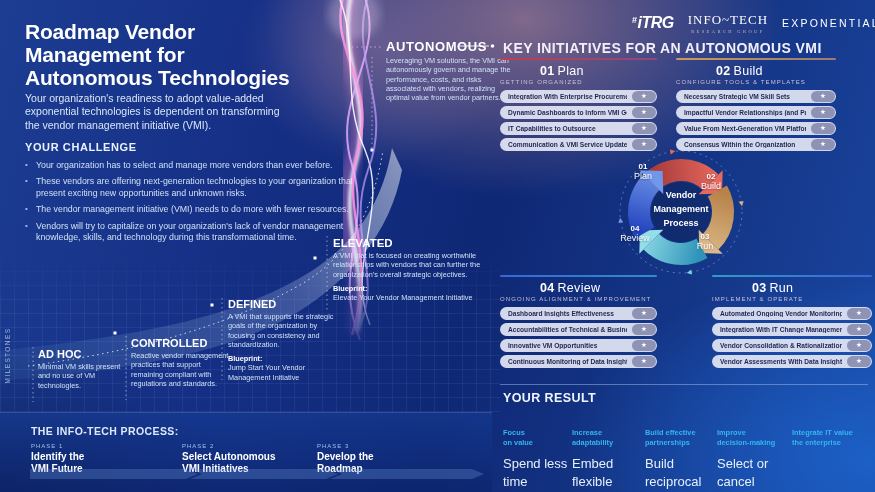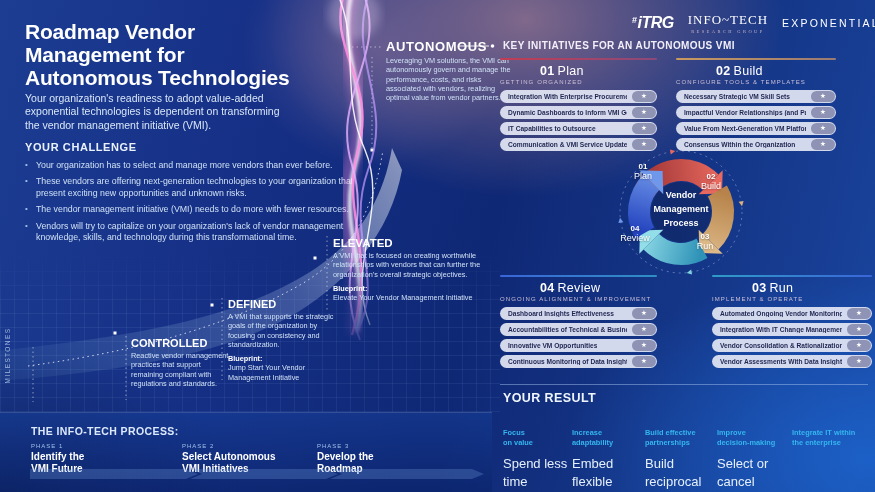--- a/index.html
+++ b/index.html
@@ -51,21 +51,21 @@
   .phase-1{left:31px;} .phase-2{left:182px;} .phase-3{left:317px;}
   
   .brand{left:632px;top:12px;height:22px;display:flex;align-items:center;gap:14px;z-index:4;}
   .itrg{font-weight:bold;font-size:16px;font-style:italic;letter-spacing:-0.5px;display:flex;align-items:flex-start;}
   .itrg .mark{font-size:9px;margin-top:1px;margin-right:1px;font-style:normal;}
   .infotech{text-align:center;font-family:"Liberation Serif",serif;}
   .infotech .name{font-size:13px;letter-spacing:1px;}
   .infotech .sub{font-size:4.5px;letter-spacing:2.4px;color:#c4b2c6;margin-top:1px;}
   .expo{display:flex;align-items:flex-start;font-size:10.5px;letter-spacing:2.2px;font-weight:400;}
   
-  .ki-h{left:503px;top:40px;font-size:10px;font-weight:600;letter-spacing:0.4px;color:#f3eff9;z-index:3;}
+  .ki-h{left:503px;top:40px;font-size:14px;font-weight:600;letter-spacing:0.4px;color:#f3eff9;z-index:3;}
   .quad{z-index:3;}
   .quad .qline{height:2px;border-radius:1px;margin-bottom:4px;}
   .q-plan .qline{background:linear-gradient(90deg,#c23d53,#8a4a7a);}
   .q-build .qline{background:linear-gradient(90deg,#c99a5f,#9a7a72);}
   .q-review .qline{background:linear-gradient(90deg,#3a66d8,#2f8fc4);}
   .q-run .qline{background:linear-gradient(90deg,#2f9bc8,#3a66d8);}
   .qhead{font-size:12.5px;letter-spacing:0.3px;margin-left:40px;}
   .qhead b{font-weight:bold;margin-right:3px;}
   .qsub{margin-top:1px;font-size:6px;letter-spacing:1.1px;color:#cbbfd6;}
   .pills{margin-top:5px;}
@@ -175,20 +175,24 @@
   <div class="abs challenge-h">YOUR CHALLENGE</div>
   <ul class="abs bullets">
     <li>Your organization has to select and manage more vendors than ever before.</li>
     <li>These vendors are offering next-generation technologies to your organization that present exciting new opportunities and unknown risks.</li>
     <li>The vendor management initiative (VMI) needs to do more with fewer resources.</li>
     <li>Vendors will try to capitalize on your organization's lack of vendor management knowledge, skills, and technology during this transformational time.</li>
   </ul>
 
   <div class="abs milestones-axis">MILESTONES</div>
 
+  <div class="abs ms ms-adhoc">
+    <div class="ms-name">AD HOC</div>
+    <div class="ms-desc">Minimal VM skills present and no use of VM technologies.</div>
+  </div>
   <div class="abs ms ms-controlled">
     <div class="ms-name">CONTROLLED</div>
     <div class="ms-desc">Reactive vendor management practices that support remaining compliant with regulations and standards.</div>
   </div>
   <div class="abs ms ms-defined">
     <div class="ms-name">DEFINED</div>
     <div class="ms-desc">A VMI that supports the strategic goals of the organization by focusing on consistency and standardization.</div>
     <div class="ms-bp-label">Blueprint:</div>
     <div class="ms-bp">Jump Start Your Vendor Management Initiative</div>
   </div>
@@ -462,17 +466,17 @@
 strategic vendors.</div>
   </div>
   <div class="abs rcol rcol-3">
     <div class="rtitle pre">Improve
 decision-making</div>
     <div class="rtext pre">Select or cancel
 vendor contracts with
 data-driven insights.</div>
   </div>
   <div class="abs rcol rcol-4">
-    <div class="rtitle pre">Integrate IT within
+    <div class="rtitle pre">Integrate IT value
 the enterprise</div>
   </div>
 
 </div>
 
 </body></html>

